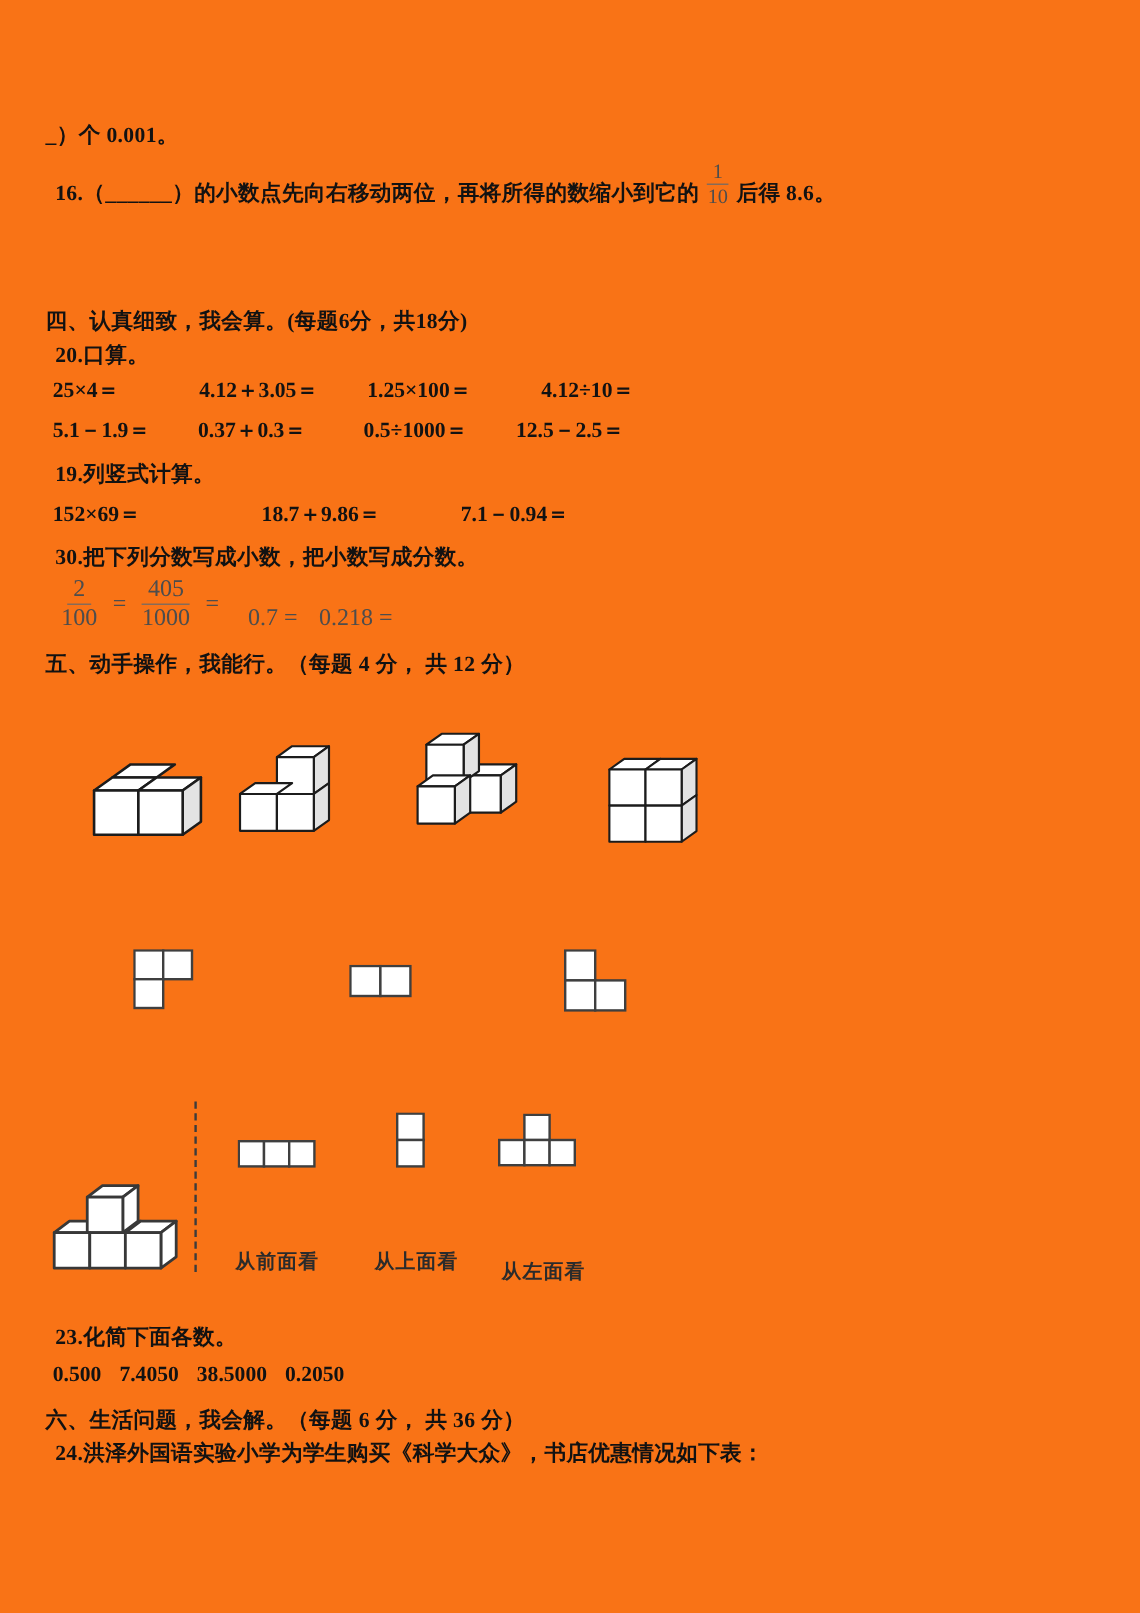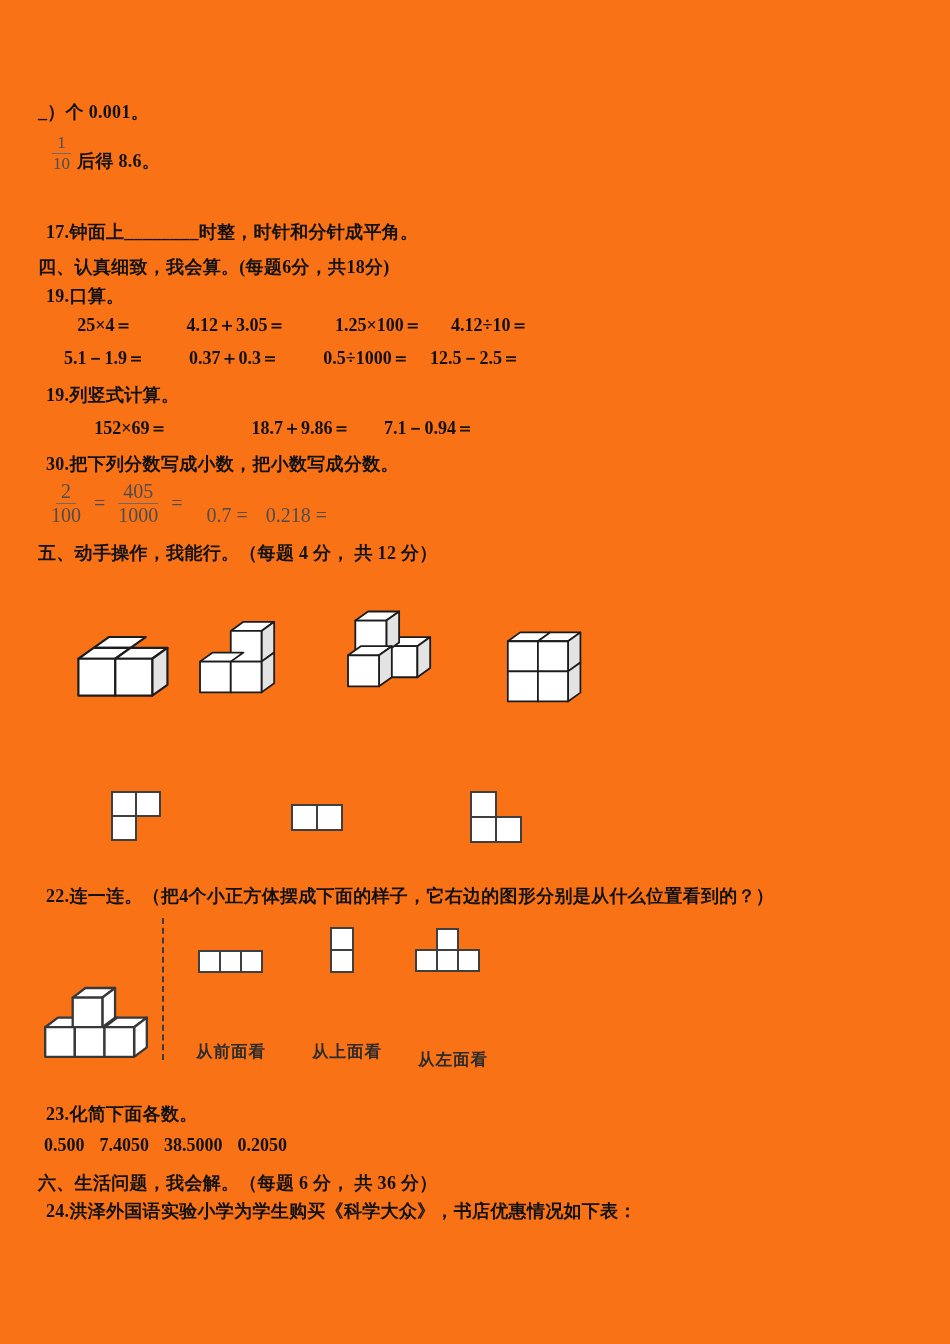--- a/index.html
+++ b/index.html
@@ -18,21 +18,20 @@
     font-weight:700;
     white-space:nowrap;
     letter-spacing:0.3px;
   }
   .calc-row{
     position:absolute;
     display:flex;
     font-size:18px;
     font-weight:700;
     white-space:nowrap;
-    text-align:center;
   }
   .calc-row span{display:inline-block;}
   .r18a span:nth-child(1){width:122px;}
   .r18a span:nth-child(2){width:140px;}
   .r18a span:nth-child(3){width:145px;}
   .r18b span:nth-child(1){width:121px;}
   .r18b span:nth-child(2){width:138px;}
   .r18b span:nth-child(3){width:127px;}
   .r19 span:nth-child(1){width:174px;}
   .r19 span:nth-child(2){width:166px;}
@@ -89,32 +88,32 @@
   svg .cell{fill:#ffffff;stroke:#3f3f3f;stroke-width:2;stroke-linejoin:miter;}
 </style>
 </head>
 <body>
 
 <div class="page">
 
   <div class="line" style="left:38px;top:100px;">_）个 0.001。</div>
 
   <div class="mixline" style="left:46px;top:133px;">
+    <span class="txt">16.（______）的小数点先向右移动两位，再将所得的数缩小到它的</span>
     <span class="frac f-small">
       <span class="num">1</span>
       <span class="den">10</span>
     </span>
     <span class="txt">后得 8.6。</span>
   </div>
 
-  <div class="line" style="left:46px;top:220px;">17.钟面上________时整，时针和分针成平角。</div>
 
   <div class="line" style="left:38px;top:255px;">四、认真细致，我会算。(每题6分，共18分)</div>
 
-  <div class="line" style="left:46px;top:284px;">19.口算。</div>
+  <div class="line" style="left:46px;top:284px;">20.口算。</div>
   <div class="calc-row r18a" style="left:44px;top:313px;">
     <span>25×4＝</span>
     <span>4.12＋3.05＝</span>
     <span>1.25×100＝</span>
     <span>4.12÷10＝</span>
   </div>
   <div class="calc-row r18b" style="left:44px;top:346px;">
     <span>5.1－1.9＝</span>
     <span>0.37＋0.3＝</span>
     <span>0.5÷1000＝</span>
@@ -197,21 +196,20 @@
   <svg class="fig" style="left:291px;top:804px;" width="53" height="28" viewBox="0 0 53 28">
     <rect class="cell" x="1" y="1" width="25" height="25"></rect>
     <rect class="cell" x="26" y="1" width="25" height="25"></rect>
   </svg>
   <svg class="fig" style="left:470px;top:791px;" width="53" height="53" viewBox="0 0 53 53">
     <rect class="cell" x="1" y="1" width="25" height="25"></rect>
     <rect class="cell" x="1" y="26" width="25" height="25"></rect>
     <rect class="cell" x="26" y="26" width="25" height="25"></rect>
   </svg>
 
-  <div class="line" style="left:46px;top:884px;">22.连一连。（把4个小正方体摆成下面的样子，它右边的图形分别是从什么位置看到的？）</div>
 
   <svg class="fig" style="left:42px;top:970px;" width="108" height="89" viewBox="0 0 102 84">
     <g transform="translate(1,2)">
       <polygon class="hand" points="2,52 14,43 42,43 30,52"></polygon>
       <polygon class="hand" points="30,52 42,43 70,43 58,52"></polygon>
       <polygon class="hand" points="58,52 70,43 98,43 86,52"></polygon>
       <polygon class="hand" points="86,80 98,71 98,43 86,52"></polygon>
       <polygon class="hand" points="28,24 40,15 68,15 56,24"></polygon>
       <polygon class="hand" points="56,52 68,43 68,15 56,24"></polygon>
       <rect class="hand" x="28" y="24" width="28" height="28"></rect>

